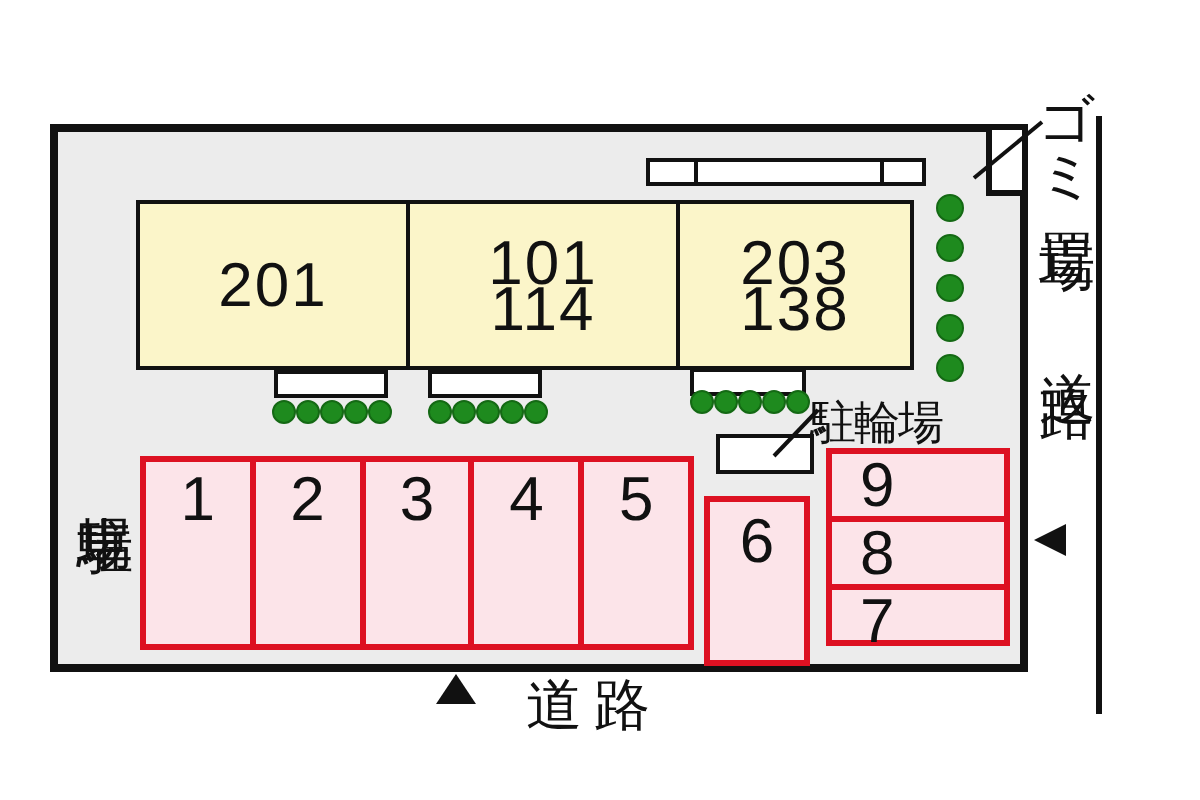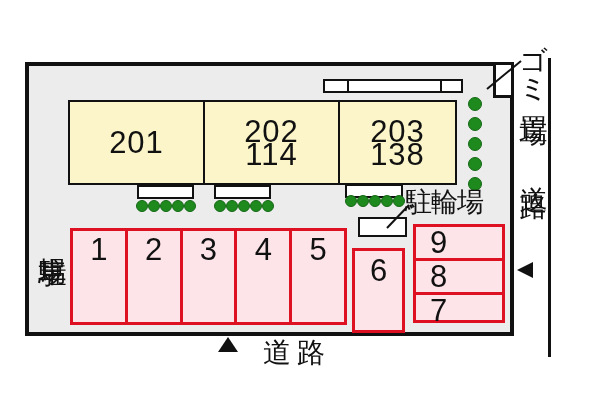--- a/index.html
+++ b/index.html
@@ -26,21 +26,21 @@
   .porch{border:2px solid #111;background:#fff;height:14px;}
   .porch1{left:137px;top:185px;width:57px;}
   .porch2{left:214px;top:185px;width:57px;}
   .porch3{left:345px;top:184px;width:58px;}
   
   .dot{position:absolute;border-radius:50%;background:#1e8a1e;border:1px solid #146914;box-sizing:border-box;}
   .dot-s{width:12px;height:12px;}
   .dot-l{width:14px;height:14px;}
   
   .bike-rect{left:358px;top:217px;width:49px;height:20px;border:2px solid #111;background:#fff;}
-  .bike-label{left:405px;top:184px;font-size:27px;letter-spacing:-1px;}
+  .bike-label{left:405px;top:196px;font-size:23px;letter-spacing:-1px;}
   
   .park-row{left:70px;top:228px;width:277px;height:97px;border:3px solid #dd1122;background:#fce4e9;display:flex;}
   .pspace{flex:1;border-right:3px solid #dd1122;text-align:center;font-size:31px;line-height:1;padding-top:3px;}
   .pspace:last-child{border-right:none;}
   .park6{left:352px;top:248px;width:53px;height:85px;border:3px solid #dd1122;background:#fce4e9;
     text-align:center;font-size:31px;line-height:1;padding-top:4px;}
   .park-col{left:413px;top:224px;width:92px;height:99px;border:3px solid #dd1122;background:#fce4e9;
     display:flex;flex-direction:column;}
   .pstrip{flex:1;border-bottom:3px solid #dd1122;display:flex;align-items:center;
     font-size:31px;line-height:1;padding-left:14px;}
@@ -73,21 +73,21 @@
   </div>
 
   <div class="abs garbage-box"></div>
   <div class="abs vtext garbage-label">ゴミ置場</div>
 
   <div class="abs buildings">
     <div class="building b1">
       <span>201</span>
     </div>
     <div class="building b2">
-      <span>202</span>
+      <span>101</span>
       <span>114</span>
     </div>
     <div class="building b3">
       <span>203</span>
       <span>138</span>
     </div>
   </div>
 
   <div class="abs porch porch1"></div>
   <div class="abs porch porch2"></div>

